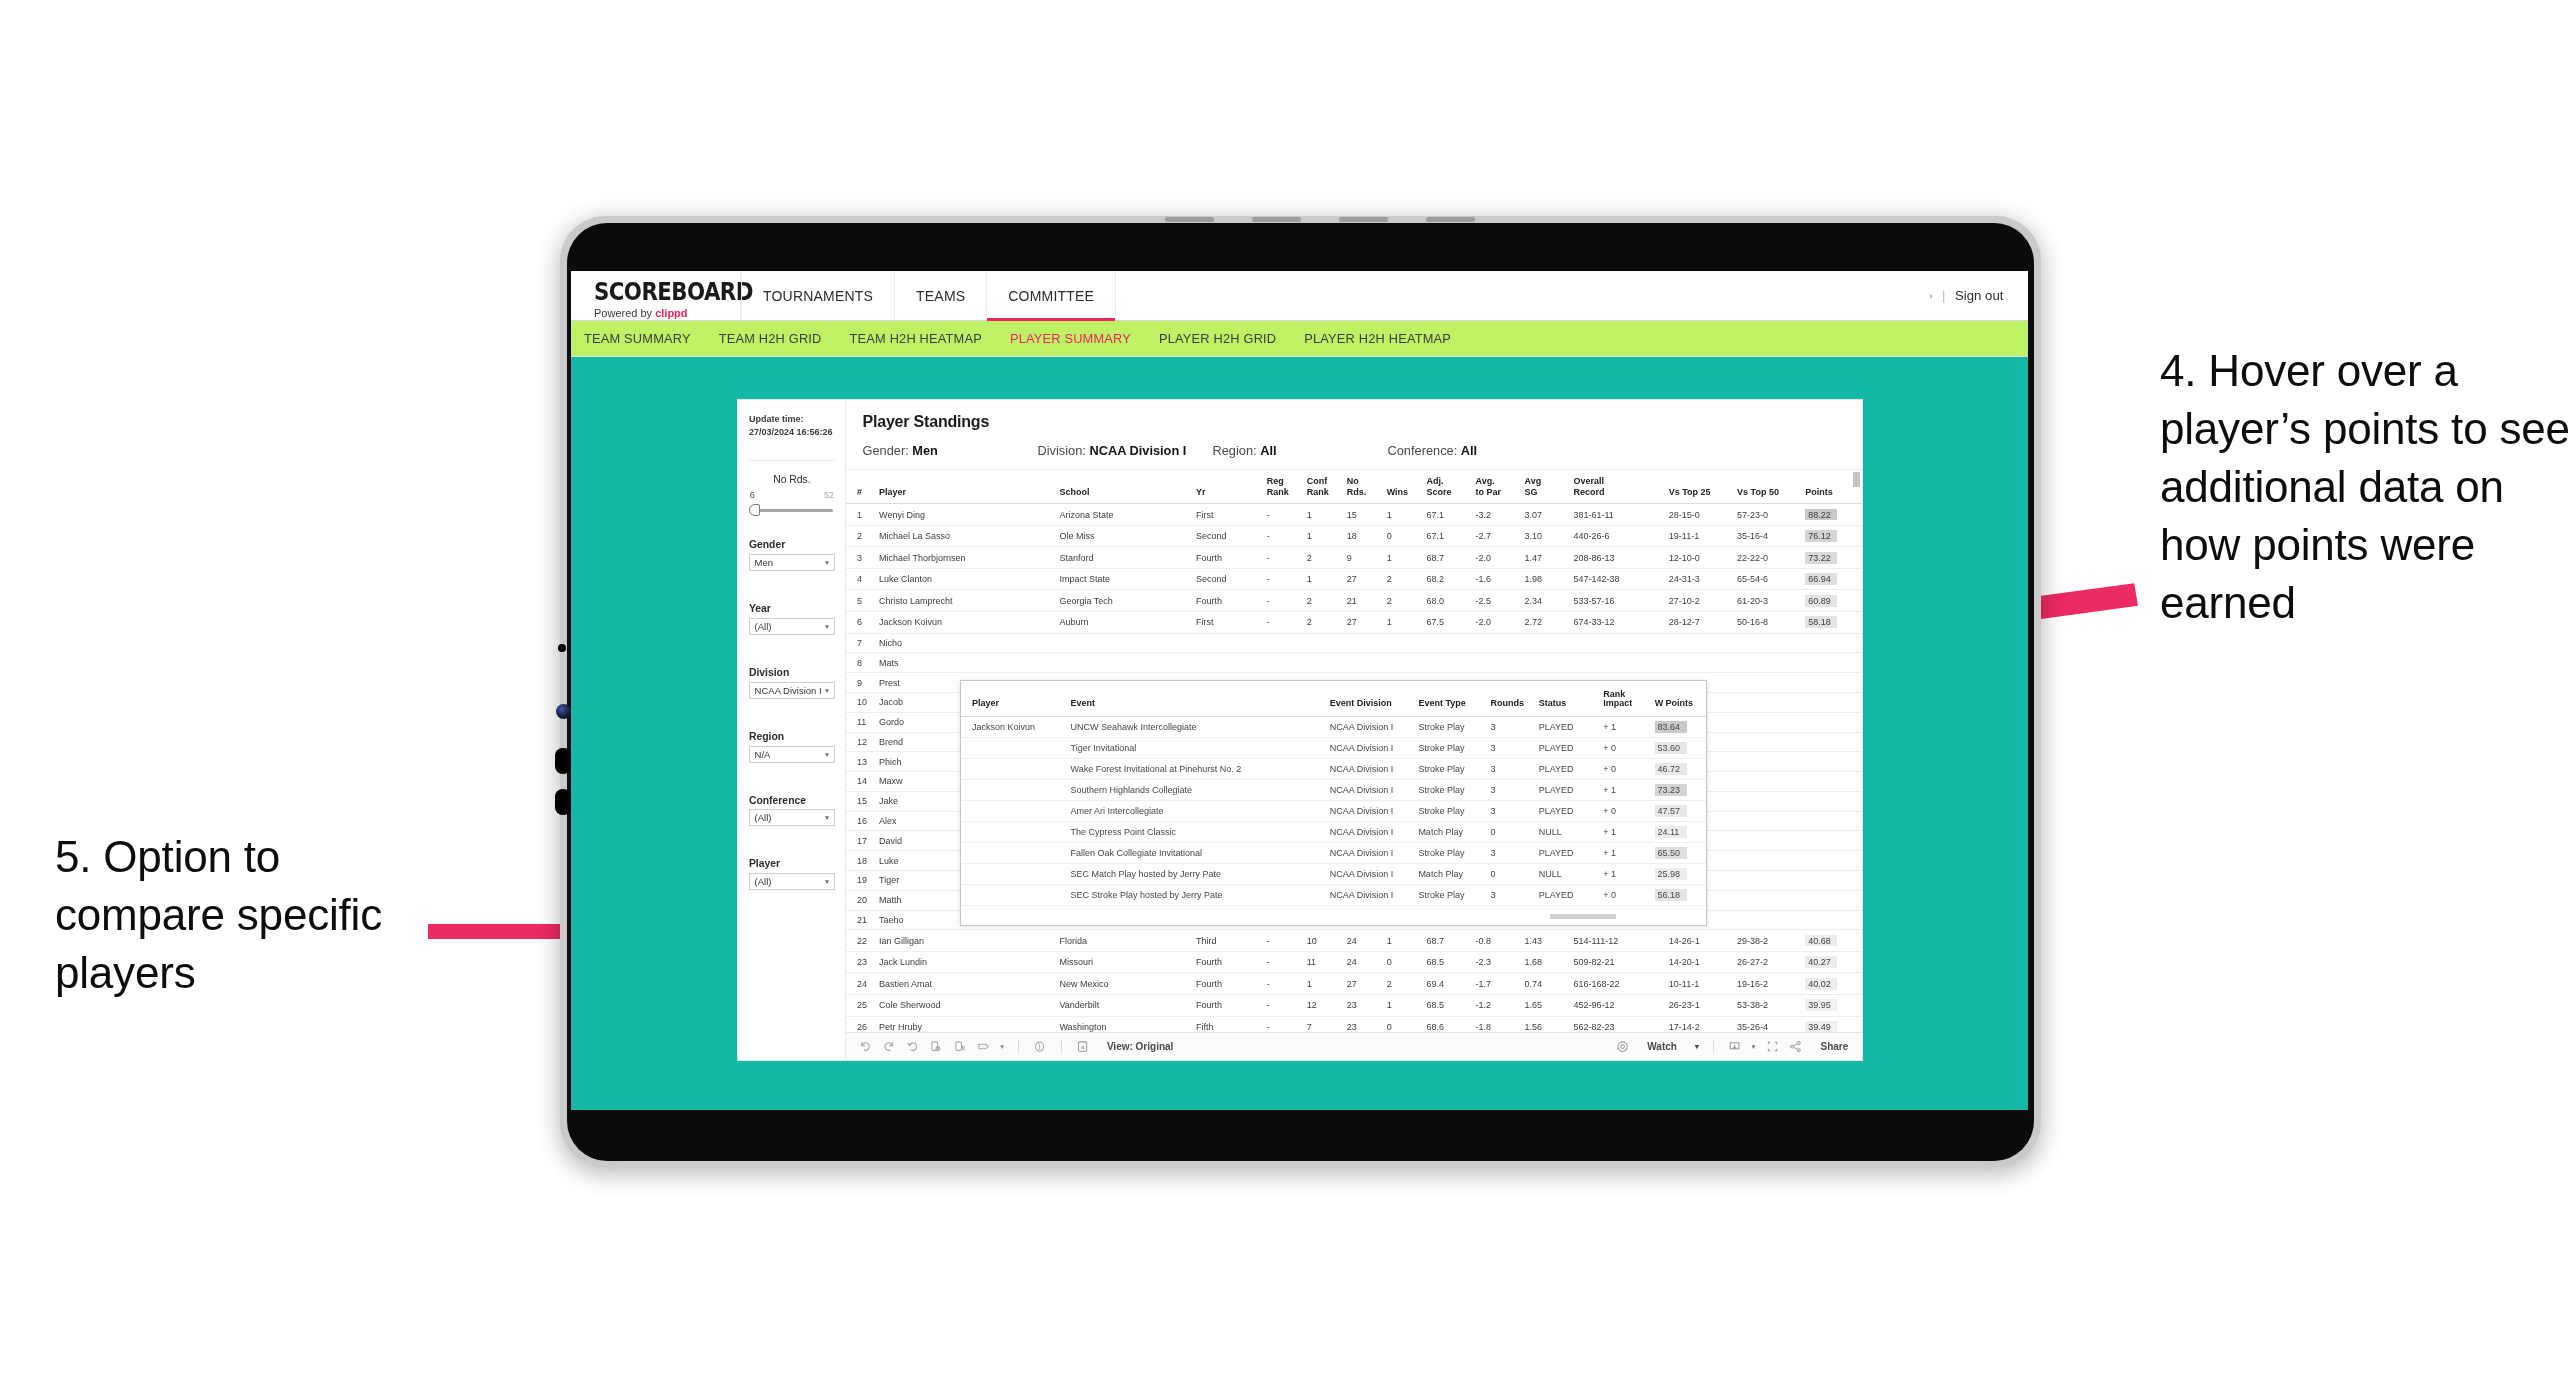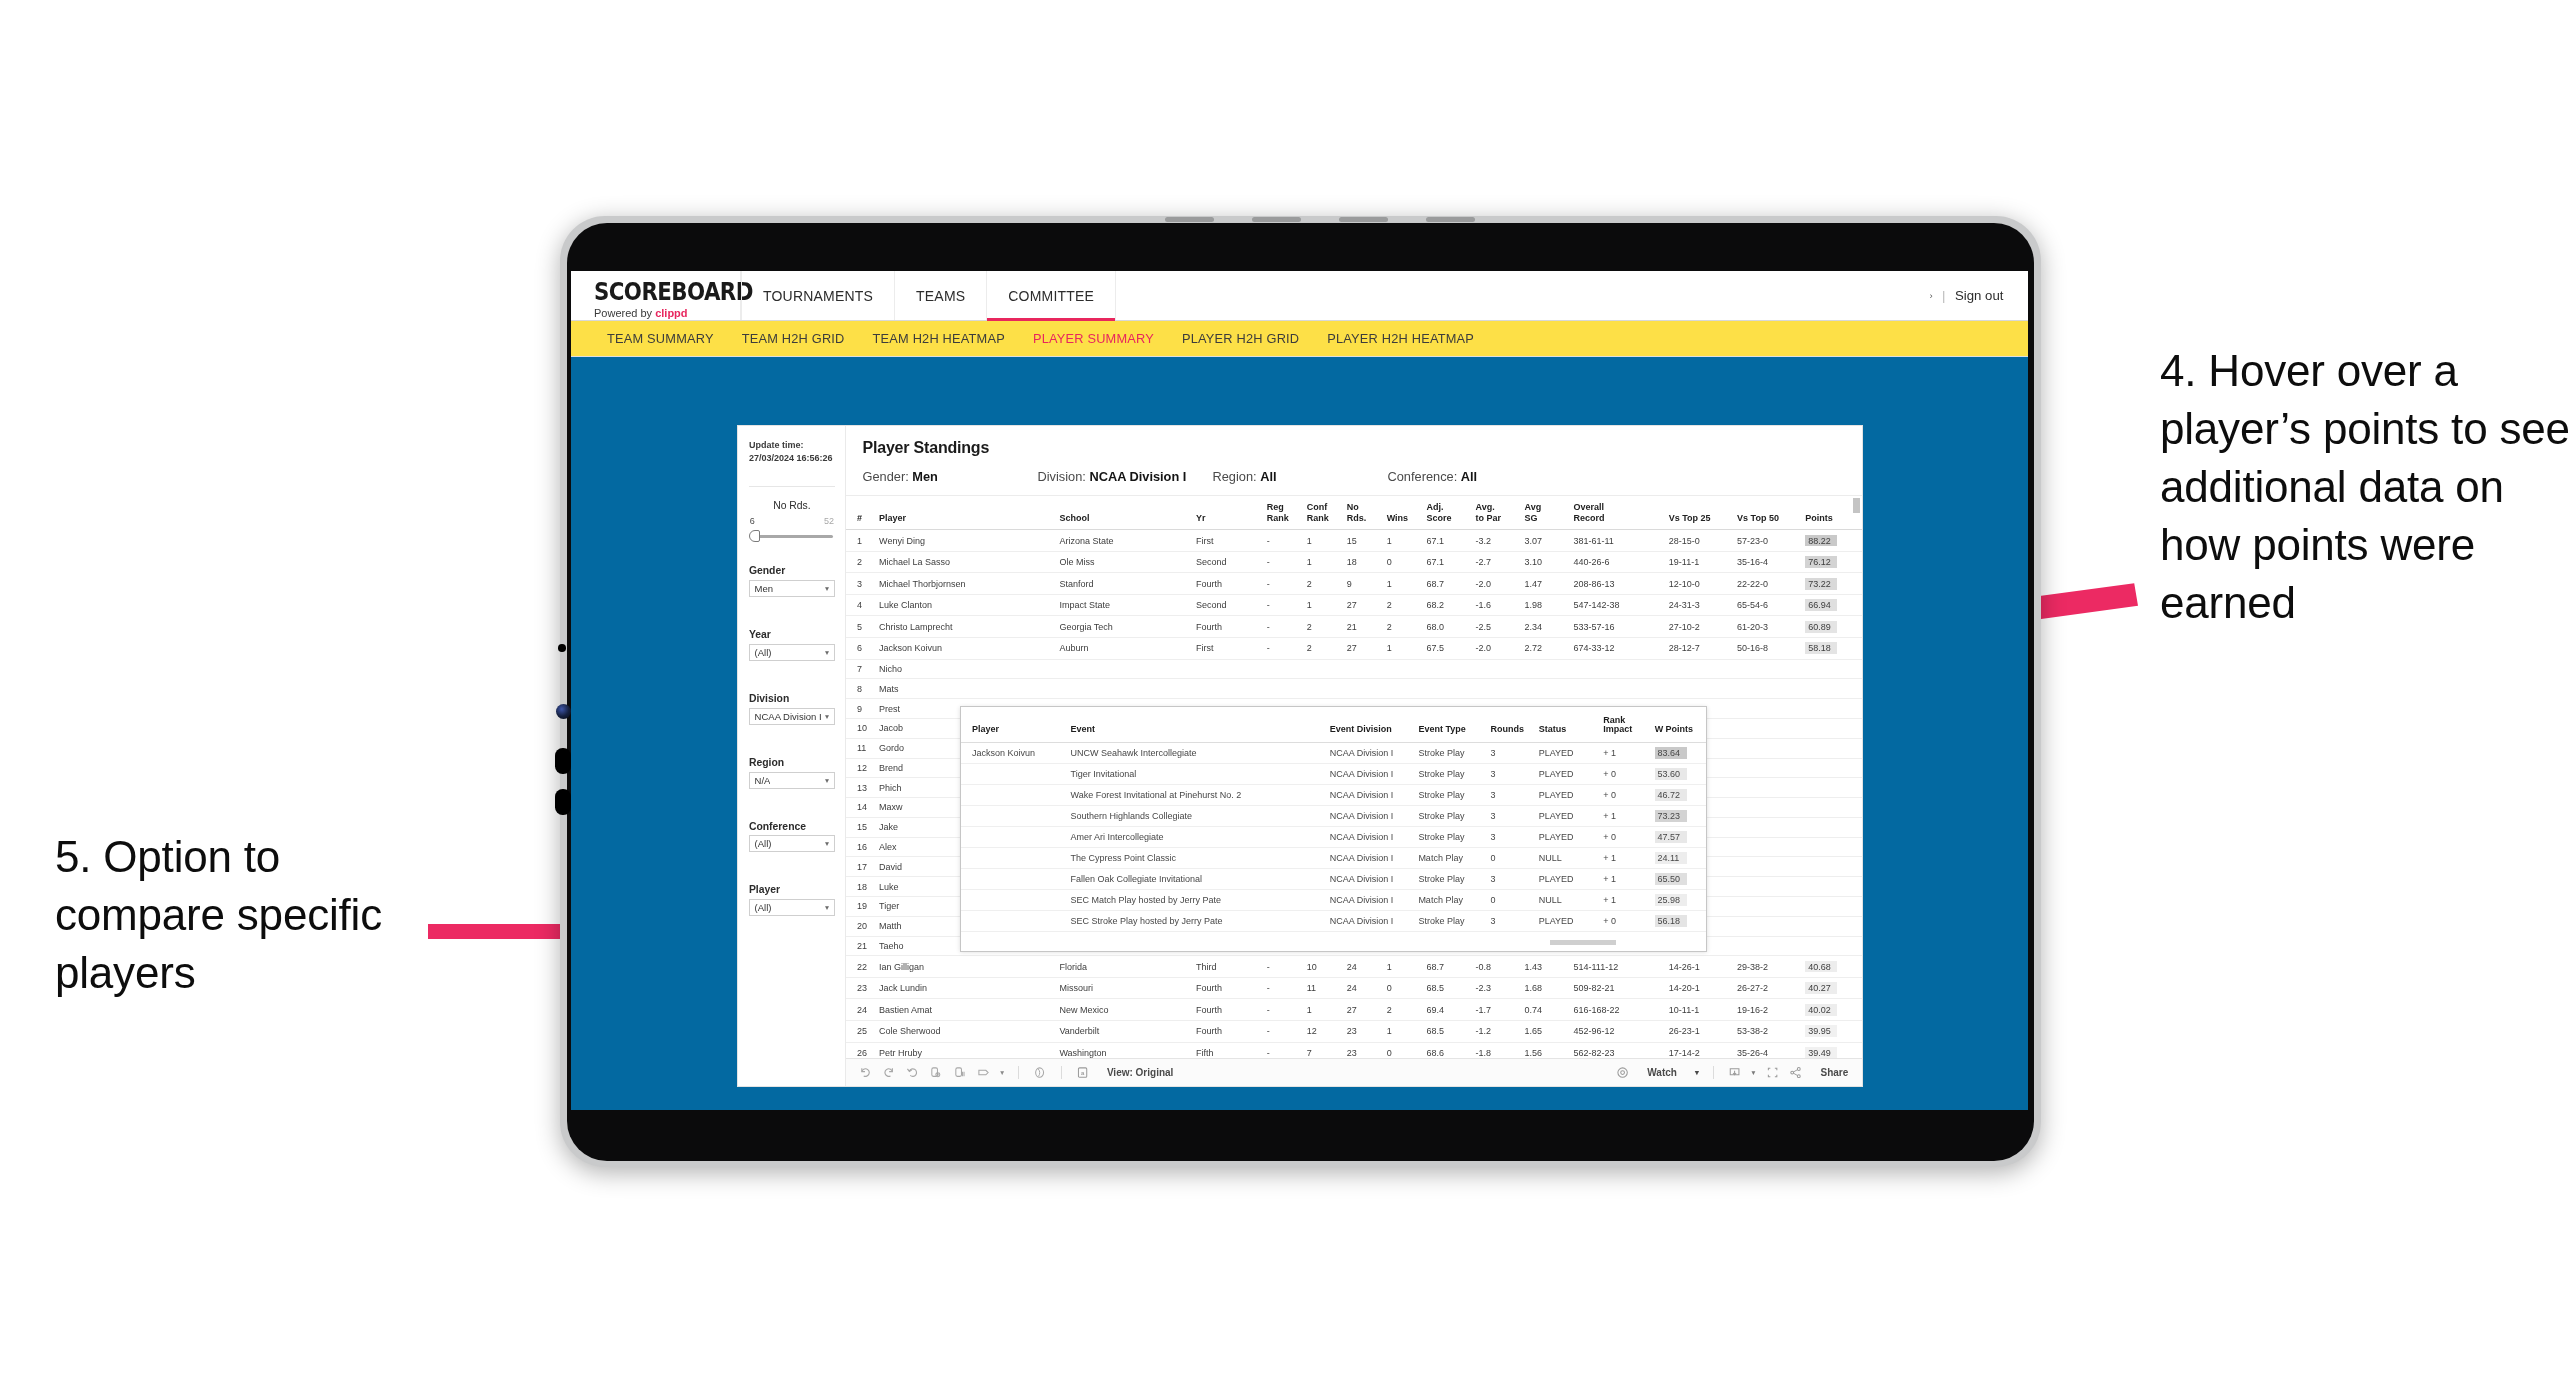--- a/index.html
+++ b/index.html
@@ -78,30 +78,30 @@
   .mainnav .item:first-child { border-left:0.9px solid #ececec; }
   .mainnav .item.active::after {
     content:""; position:absolute; left:0; right:0; bottom:-0.9px; height:2.8px; background:#e8265e;
   }
   .topright { margin-left:auto; display:flex; align-items:center; gap:9.5px; padding-right:24.6px; font-size:13.2px; color:#2c2c2c; }
   .topright .sep { color:#b9b9b9; }
   .topright .caret { font-size:9.5px; color:#555; }
 
   #subnav {
     position:absolute; left:0; top:50px; width:100%; height:36px;
-    background:#fde047; border-bottom:0.9px solid #e0e0e0;
-    display:flex; align-items:center; padding-left:36px; gap:28px;
+    background:#bef264; border-bottom:0.9px solid #e0e0e0;
+    display:flex; align-items:center; padding-left:13px; gap:28px;
   }
   #subnav .tab { font-size:12.8px; color:#3c3c3c; letter-spacing:0.2px; }
   #subnav .tab.active { color:#e8265e; }
 
   #canvas {
     position:absolute; left:0; top:86px; right:0; bottom:0;
-    background:#0369a1;
-    padding-top:68px;
+    background:#14b8a6;
+    padding-top:42px;
   }
 
   
   #dash {
     position:relative; margin:0 auto; width:1126px; height:662px;
     background:#fff; border:0.9px solid #e3e3e3;
     display:flex;
   }
   
   #filters { width:108px; flex:0 0 108px; border-right:0.9px solid #eaeaea; padding:13.2px 9.5px 0 11.4px; }

